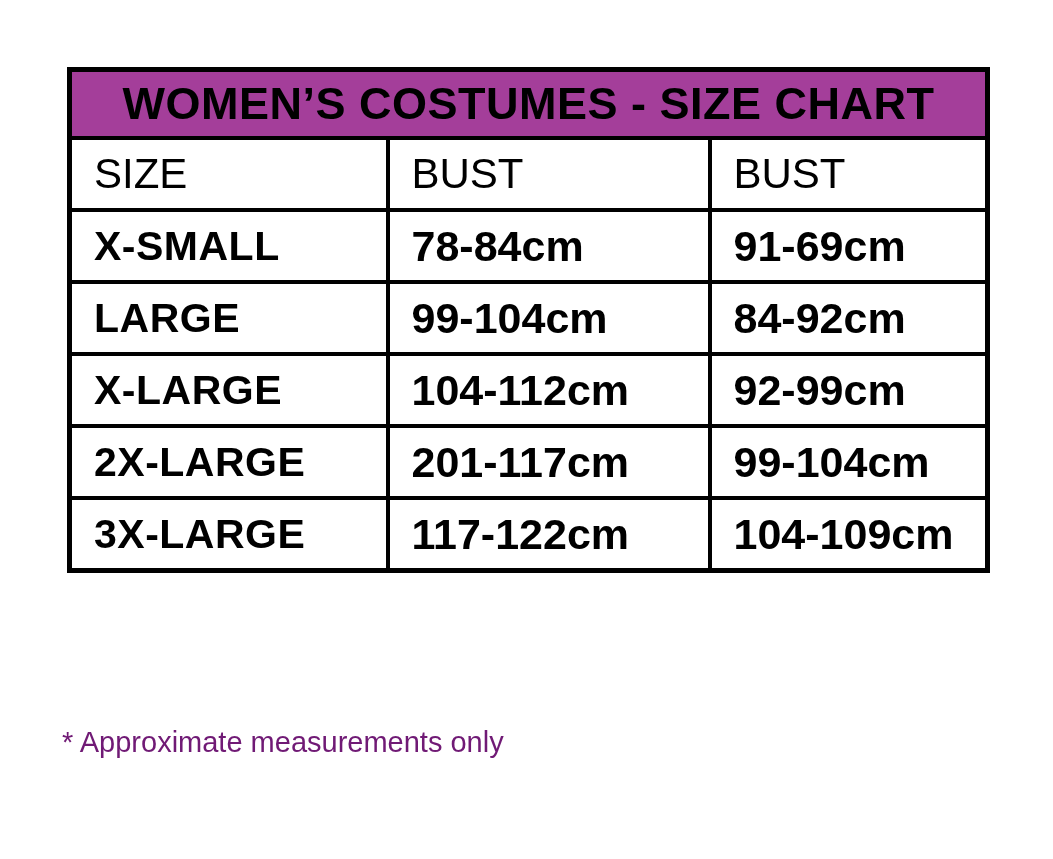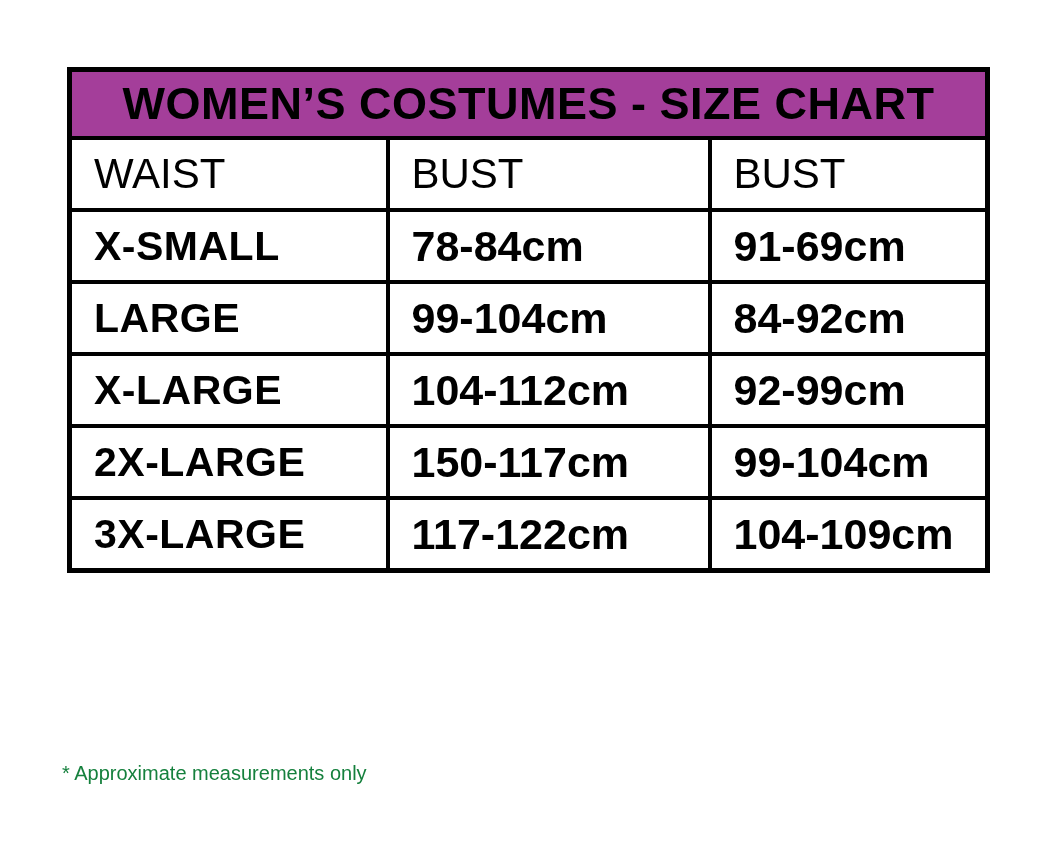--- a/index.html
+++ b/index.html
@@ -60,24 +60,24 @@
     font-size: 41px;
     letter-spacing: 0.5px;
   }
   td.value-cell {
     font-weight: 700;
     font-size: 43px;
   }
   .footnote {
     position: absolute;
     left: 62px;
-    top: 762px;
-    font-size: 20px;
+    top: 726px;
+    font-size: 29px;
     font-weight: 400;
-    color: #15803d;
+    color: #701a75;
   }
 </style>
 </head>
 <body>
 
 <div class="canvas">
 
   <div class="size-chart-wrap">
     <table class="size-chart">
       <colgroup>
@@ -85,21 +85,21 @@
         <col class="c-bust">
         <col class="c-waist">
       </colgroup>
 
       <tbody>
           <tr class="title-row">
         <td colspan="3" style="background: rgb(164, 62, 154);">WOMEN’S COSTUMES - SIZE CHART</td>
       </tr>
 
       <tr class="header-row">
-        <td>WAIST</td>
+        <td>SIZE</td>
         <td>BUST</td>
         <td>BUST</td>
       </tr>
 
       <tr class="data-row">
         <td class="size-cell">X-SMALL</td>
         <td class="value-cell">78-84cm</td>
         <td class="value-cell">91-69cm</td>
       </tr>
 
@@ -112,21 +112,21 @@
       </tr>
 
       <tr class="data-row">
         <td class="size-cell">X-LARGE</td>
         <td class="value-cell">104-112cm</td>
         <td class="value-cell">92-99cm</td>
       </tr>
 
       <tr class="data-row">
         <td class="size-cell">2X-LARGE</td>
-        <td class="value-cell">150-117cm</td>
+        <td class="value-cell">201-117cm</td>
         <td class="value-cell">99-104cm</td>
       </tr>
 
       <tr class="data-row">
         <td class="size-cell">3X-LARGE</td>
         <td class="value-cell">117-122cm</td>
         <td class="value-cell">104-109cm</td>
       </tr>
     </tbody>
       </table>

